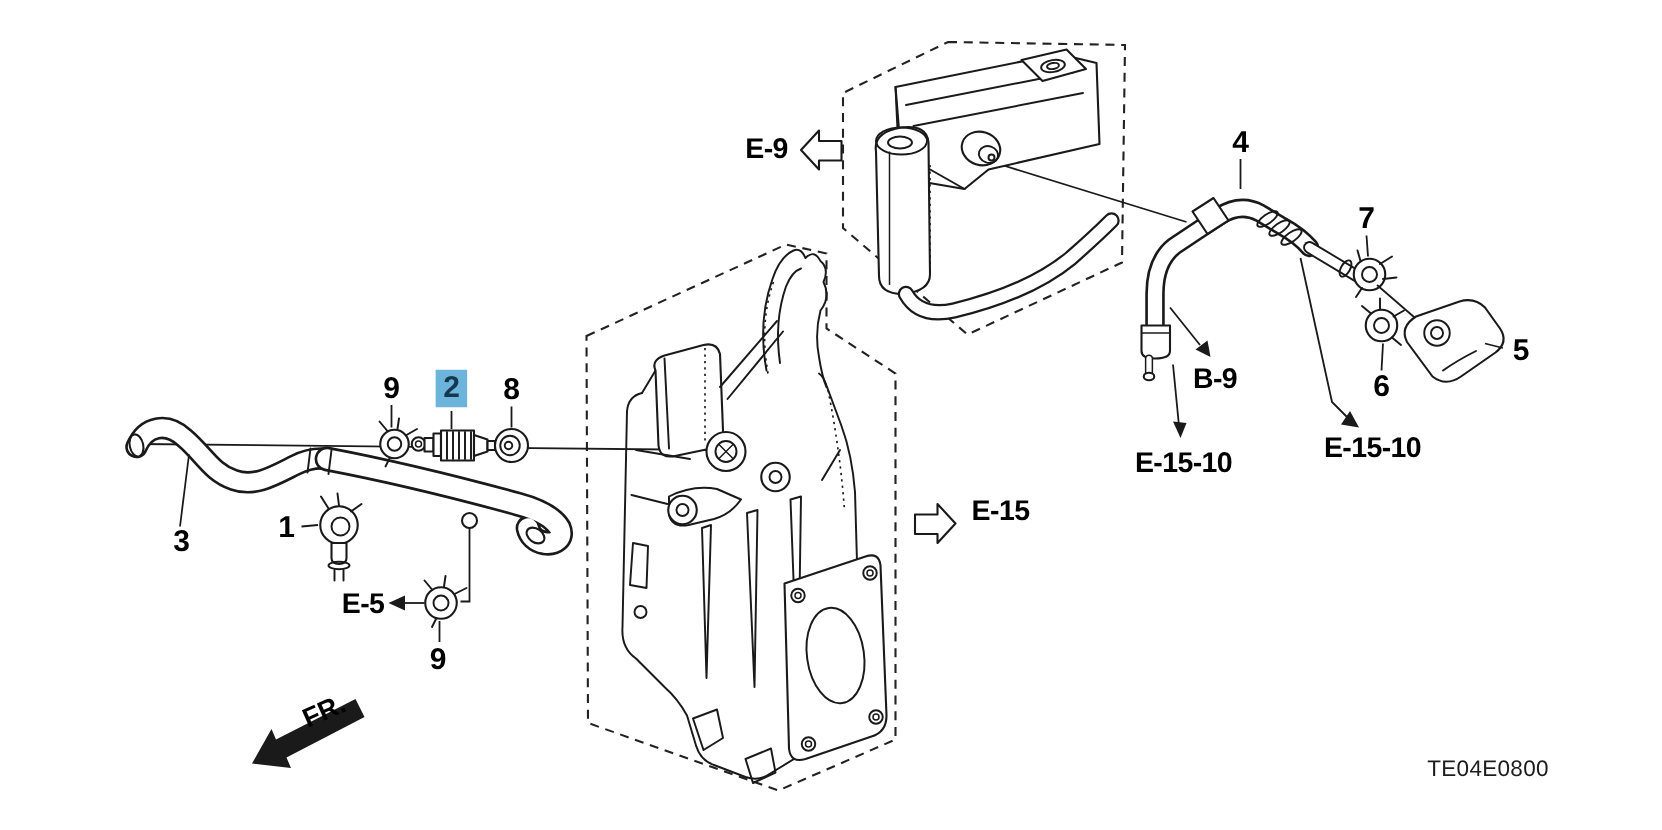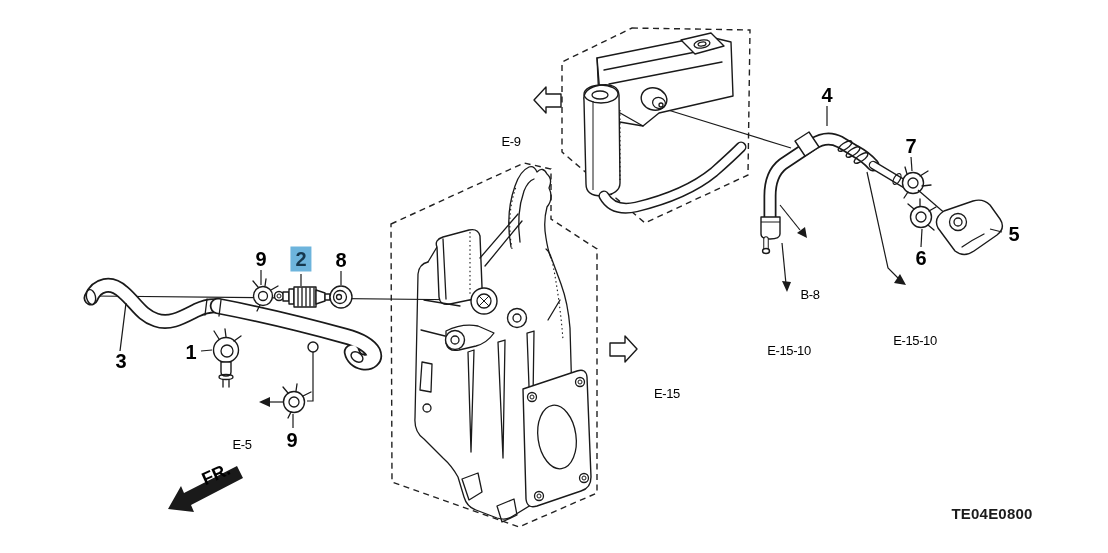--- a/index.html
+++ b/index.html
@@ -2,22 +2,22 @@
 <html><head>
 <meta charset="utf-8">
 <style>
   html,body{margin:0;padding:0;background:#fff;}
   .canvas{position:relative;width:1108px;height:553px;background:#ffffff;overflow:hidden;
           font-family:"Liberation Sans",sans-serif;}
   .canvas svg{position:absolute;left:0;top:0;}
   .lbl{position:absolute;transform:translate(-50%,-50%);color:#000;white-space:nowrap;
        font-family:"Liberation Sans",sans-serif;line-height:1;}
   .num{font-size:20px;font-weight:700;}
-  .ref{font-size:13px;font-weight:400;letter-spacing:-0.4px;margin-top:41px;}
-  .code{font-size:15px;font-weight:700;color:#1c1c1c;letter-spacing:0.2px;}
+  .ref{font-size:19px;font-weight:700;letter-spacing:-0.4px;}
+  .code{font-size:15px;font-weight:400;color:#1c1c1c;letter-spacing:0.2px;}
   .fr{font-size:18px;font-weight:700;transform:translate(-50%,-50%) rotate(-24deg);}
   .hl{padding:2px 5px 3px 5px;color:#16384e;}
   
   .ln{stroke:#1a1a1a;stroke-width:1.3;fill:none;stroke-linecap:round;stroke-linejoin:round;}
   .lnw{stroke:#1a1a1a;stroke-width:1.4;fill:#ffffff;stroke-linejoin:round;}
   .thin{stroke:#1a1a1a;stroke-width:1;fill:none;}
   .dash{stroke:#222;stroke-width:1.4;fill:none;stroke-dasharray:6 4.5;}
   .dot{stroke:#1a1a1a;stroke-width:1.1;fill:none;stroke-dasharray:1.5 2.8;}
   .lead{stroke:#1a1a1a;stroke-width:1.2;fill:none;}
   .ah{fill:#1a1a1a;stroke:none;}
@@ -233,21 +233,21 @@
 <div class="lbl num hl" style="left: 301px; top: 259px; background-color: rgb(109, 180, 220);">2</div>
 <div class="lbl num" style="left:341px;top:260px">8</div>
 <div class="lbl num" style="left:292px;top:440px">9</div>
 <div class="lbl num" style="left:827px;top:95px">4</div>
 <div class="lbl num" style="left:911px;top:146px">7</div>
 <div class="lbl num" style="left:921px;top:258px">6</div>
 <div class="lbl num" style="left:1014px;top:234px">5</div>
 
 <div class="lbl ref" style="left:511px;top:100px">E-9</div>
 <div class="lbl ref" style="left:242px;top:403px">E-5</div>
-<div class="lbl ref" style="left:667px;top:352px">E-15</div>
-<div class="lbl ref" style="left:810px;top:253px">B-8</div>
+<div class="lbl ref" style="left:667px;top:341px">E-15</div>
+<div class="lbl ref" style="left:810px;top:253px">B-9</div>
 <div class="lbl ref" style="left:789px;top:309px">E-15-10</div>
 <div class="lbl ref" style="left:915px;top:299px">E-15-10</div>
 
 <div class="lbl fr" style="left:216px;top:474px">FR.</div>
 <div class="lbl code" style="left:992px;top:513px">TE04E0800</div>
 
 </div>
 
 </body></html>

